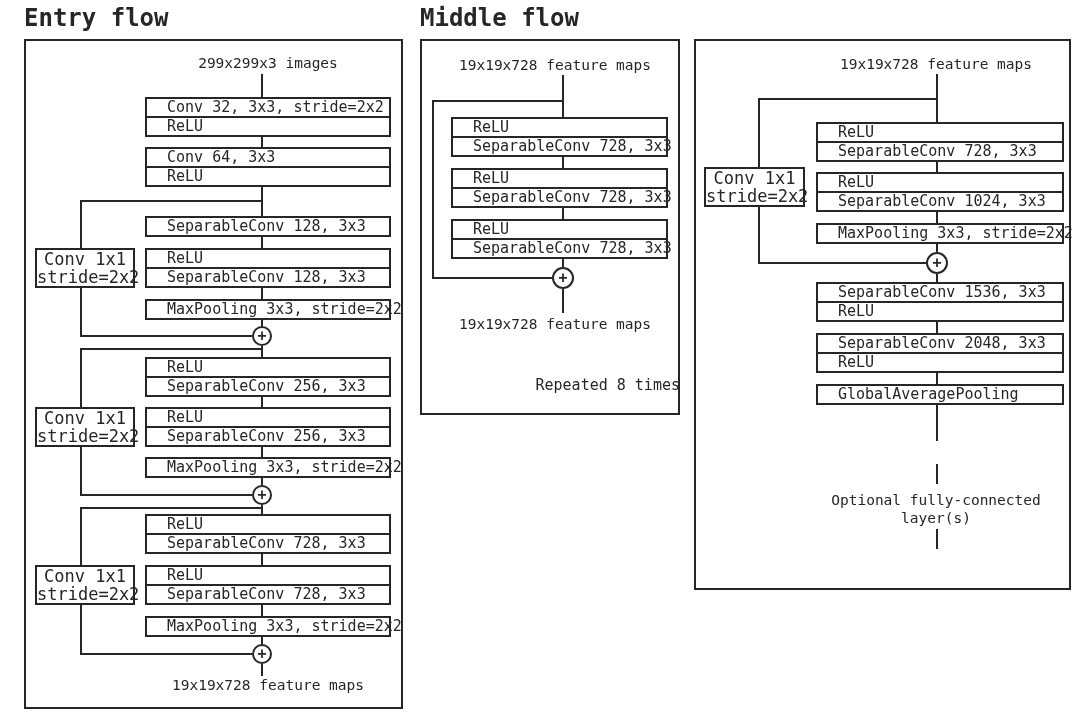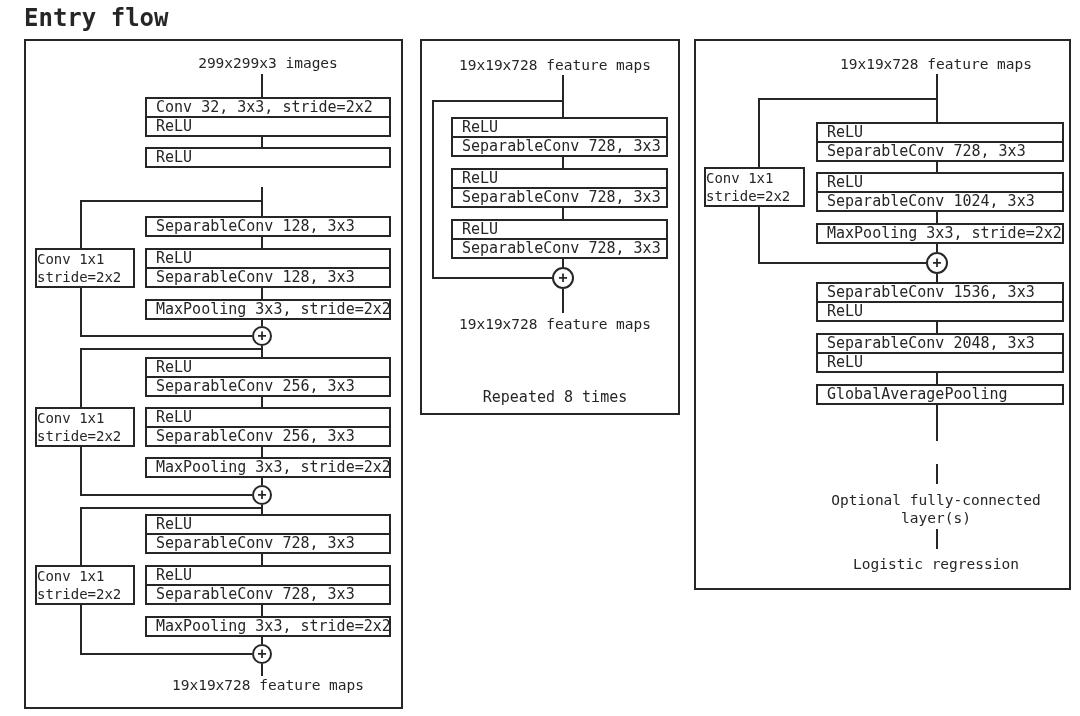--- a/index.html
+++ b/index.html
@@ -1,52 +1,54 @@
 <!DOCTYPE html>
 <html><head>
 <meta charset="utf-8">
 <style>
   html,body{margin:0;padding:0;background:#ffffff;}
   .canvas{position:relative;width:1080px;height:716px;background:#ffffff;overflow:hidden;
           font-family:"DejaVu Sans Mono","Liberation Mono",monospace;color:#262626;}
   .flow-title{position:absolute;font-size:24px;font-weight:bold;text-align:left;white-space:nowrap;z-index:2;}
   .panel{position:absolute;border:2px solid #262626;background:#ffffff;box-sizing:border-box;z-index:0;}
   .node{position:absolute;border:2px solid #262626;background:#ffffff;box-sizing:border-box;z-index:2;}
-  .cell{height:17px;line-height:17px;font-size:15px;padding-left:9px;white-space:nowrap;border-bottom:2px solid #262626;}
+  .cell{height:17px;line-height:17px;font-size:15px;padding-left:20px;white-space:nowrap;border-bottom:2px solid #262626;}
   .cell:last-child{border-bottom:none;}
-  .skip-line{height:18px;line-height:18px;font-size:14px;padding-left:0;white-space:nowrap;}
+  .skip-line{height:18px;line-height:18px;font-size:17px;padding-left:0;white-space:nowrap;text-align:center;}
   .flow-label{position:absolute;font-size:14.5px;text-align:center;white-space:nowrap;z-index:2;}
   .vl{position:absolute;width:2px;background:#262626;z-index:1;}
   .hl{position:absolute;height:2px;background:#262626;z-index:1;}
   .plus{position:absolute;border:2px solid #262626;border-radius:50%;background:#ffffff;box-sizing:border-box;
         z-index:3;display:flex;align-items:center;justify-content:center;font-size:15px;font-weight:bold;}
   .fc-label{line-height:18px;}
   .watermark{position:absolute;font-family:"Liberation Sans","DejaVu Sans",sans-serif;font-size:17px;
              color:#c6c6c6;text-align:right;white-space:nowrap;z-index:2;}
 </style>
 </head>
 <body>
 
 <div class="canvas">
 
   <div class="flow-title" style="left:24px;width:379px;top:4px;">Entry flow</div>
+  <div class="flow-title" style="left:420px;width:260px;top:4px;">Middle flow</div>
 
   <div class="panel" style="left:24px;top:39px;width:379px;height:670px;"></div>
   <div class="panel" style="left:420px;top:39px;width:260px;height:376px;"></div>
   <div class="panel" style="left:694px;top:39px;width:377px;height:551px;"></div>
 
   <div class="flow-label" style="left:145px;width:246px;top:55px;">299x299x3 images</div>
 
   <div class="vl" style="left:261px;top:74px;height:23px;"></div>
   <div class="node" style="left:145px;top:97px;width:246px;">
     <div class="cell">Conv 32, 3x3, stride=2x2</div>
     <div class="cell">ReLU</div>
   </div>
   <div class="vl" style="left:261px;top:137px;height:10px;"></div>
   <div class="node" style="left:145px;top:147px;width:246px;">
+    <div class="cell">Conv 64, 3x3</div>
     <div class="cell">ReLU</div>
   </div>
   <div class="vl" style="left:261px;top:187px;height:29px;"></div>
 
   <div class="hl" style="left:80px;top:200px;width:182px;"></div>
   <div class="vl" style="left:80px;top:200px;height:137px;"></div>
   <div class="hl" style="left:80px;top:335px;width:172px;"></div>
   <div class="node" style="left:35px;top:248px;width:100px;">
     <div class="skip-line">Conv 1x1</div>
     <div class="skip-line">stride=2x2</div>
@@ -144,21 +146,21 @@
   <div class="node" style="left:451px;top:219px;width:217px;">
     <div class="cell">ReLU</div>
     <div class="cell">SeparableConv 728, 3x3</div>
   </div>
   <div class="vl" style="left:562px;top:259px;height:8px;"></div>
   <div class="plus" style="left:552px;top:267px;width:22px;height:22px;">
     <span>+</span>
   </div>
   <div class="vl" style="left:562px;top:289px;height:24px;"></div>
   <div class="flow-label" style="left:430px;width:250px;top:316px;">19x19x728 feature maps</div>
-  <div class="flow-label" style="left:430px;width:250px;top:388px;font-size:15px;">Repeated 8 times</div>
+  <div class="flow-label" style="left:430px;width:250px;top:376px;font-size:15px;text-align:right;">Repeated 8 times</div>
 
   <div class="flow-label" style="left:812px;width:248px;top:56px;">19x19x728 feature maps</div>
   <div class="vl" style="left:936px;top:74px;height:48px;"></div>
   <div class="hl" style="left:758px;top:98px;width:178px;"></div>
   <div class="vl" style="left:758px;top:98px;height:166px;"></div>
   <div class="hl" style="left:758px;top:262px;width:168px;"></div>
   <div class="node" style="left:704px;top:167px;width:101px;">
     <div class="skip-line">Conv 1x1</div>
     <div class="skip-line">stride=2x2</div>
   </div>
@@ -195,17 +197,16 @@
   <div class="node" style="left:816px;top:384px;width:248px;">
     <div class="cell">GlobalAveragePooling</div>
   </div>
   <div class="vl" style="left:936px;top:405px;height:36px;"></div>
   <div class="vl" style="left:936px;top:464px;height:20px;"></div>
   <div class="flow-label fc-label" style="left:780px;width:312px;top:491px;">
     <div>Optional fully-connected</div>
     <div>layer(s)</div>
   </div>
   <div class="vl" style="left:936px;top:529px;height:20px;"></div>
-  <div class="flow-label" style="left:812px;width:248px;top:556px;">Logistic regression</div>
 
   <div class="watermark" style="left:840px;top:686px;width:228px;margin-top:41px;">CSDN @刘润森！</div>
 
 </div>
 
 </body></html>

